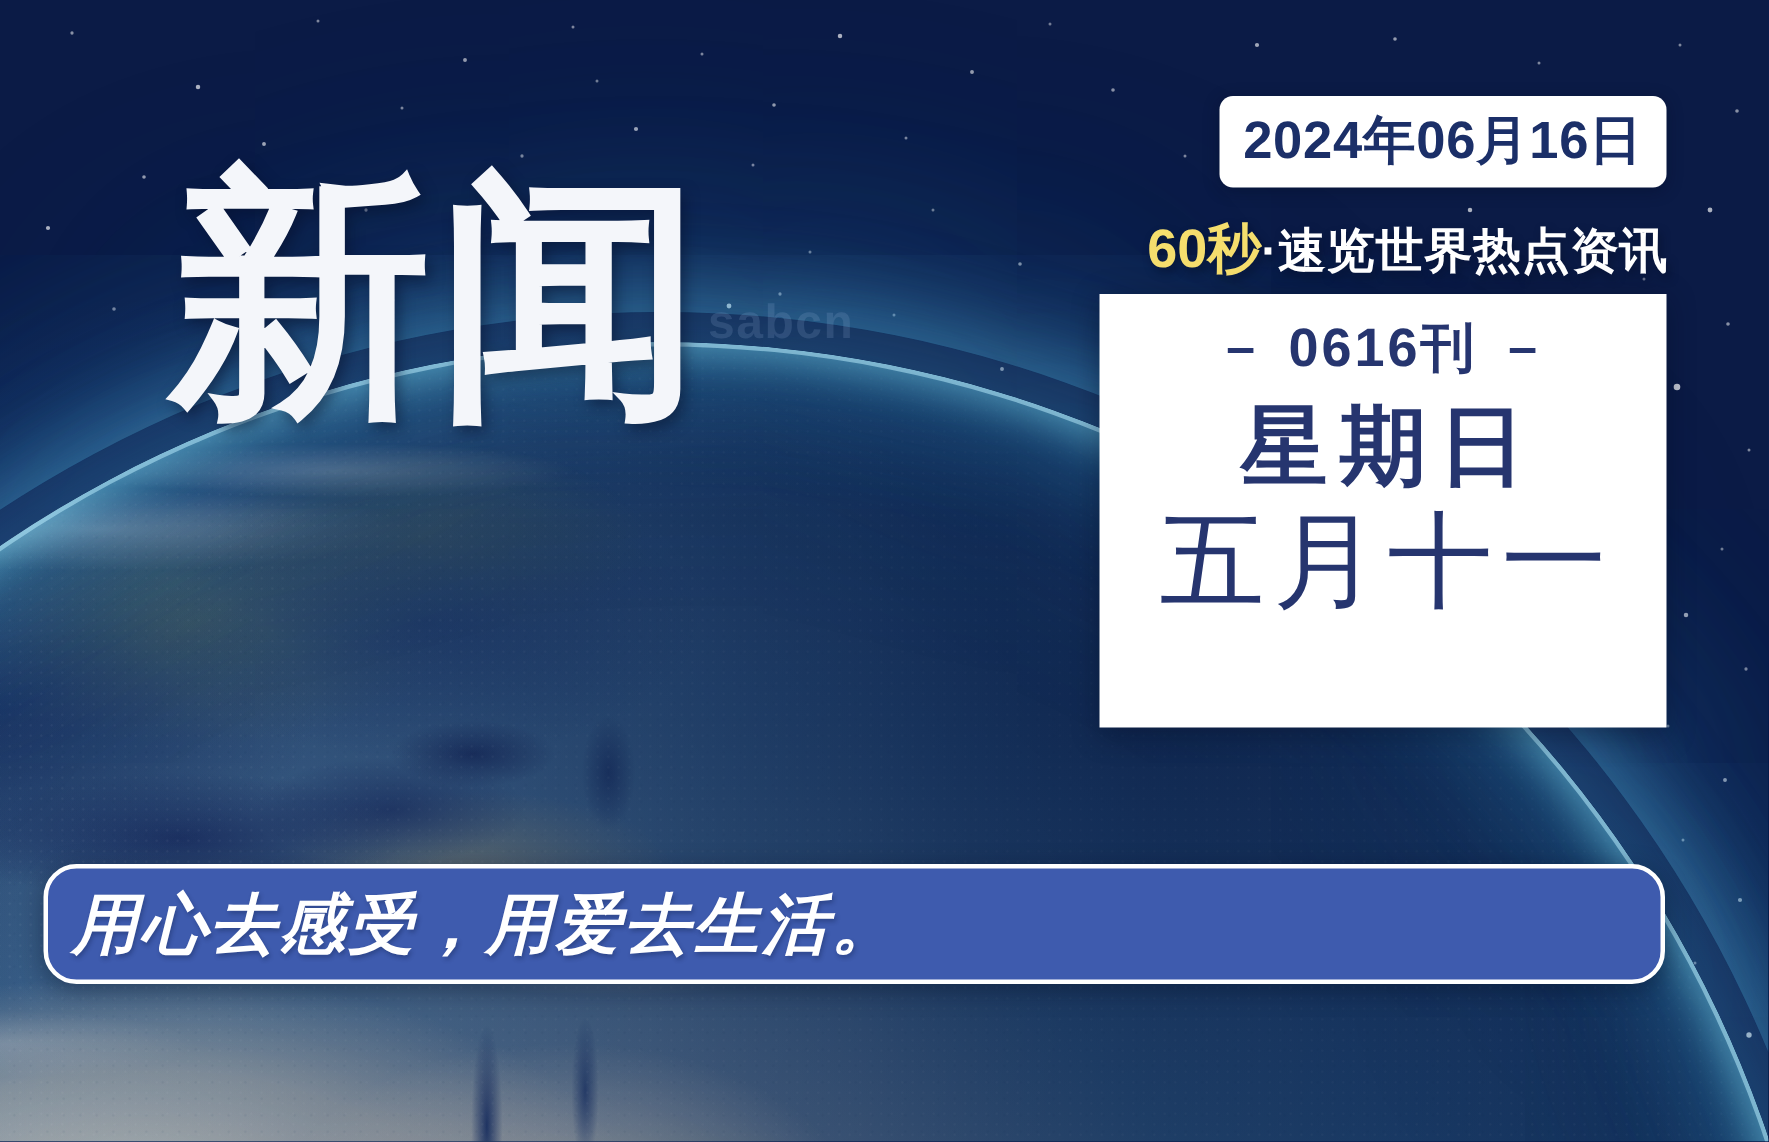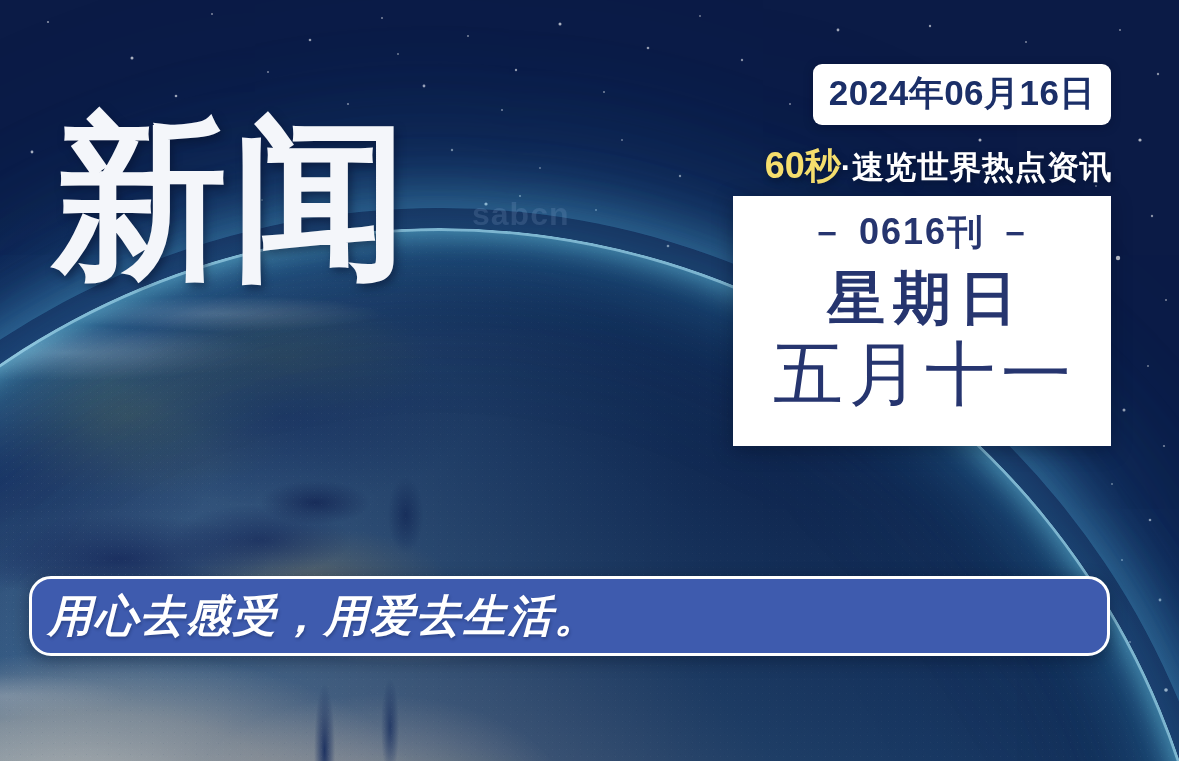--- a/index.html
+++ b/index.html
@@ -155,20 +155,21 @@
     white-space: nowrap;
   }
   .headline-top {
     color: #F8E587;
     text-shadow: 3px 4px 7px rgba(6,16,44,0.45);
   }
   .headline-bottom {
     color: #F4F6FA;
     text-shadow: 3px 4px 9px rgba(6,16,44,0.50);
     margin-top: 16px;
+    text-align: right;
   }
 
   
   .date-pill {
     position: absolute;
     right: 68px;
     top: 64px;
     background: #ffffff;
     color: #1b2f68;
     font-size: 35px;
@@ -201,21 +202,21 @@
   .tagline .rest {
     color: #FFFFFF;
   }
 
   
   .info-card {
     position: absolute;
     left: 733px;
     top: 196px;
     width: 378px;
-    height: 250px;
+    height: 289px;
     background: #ffffff;
     box-shadow: 0 4px 18px rgba(4,12,36,0.40);
     display: flex;
     flex-direction: column;
     align-items: center;
     justify-content: flex-start;
     padding-top: 16px;
     box-sizing: border-box;
     color: #26356f;
   }

